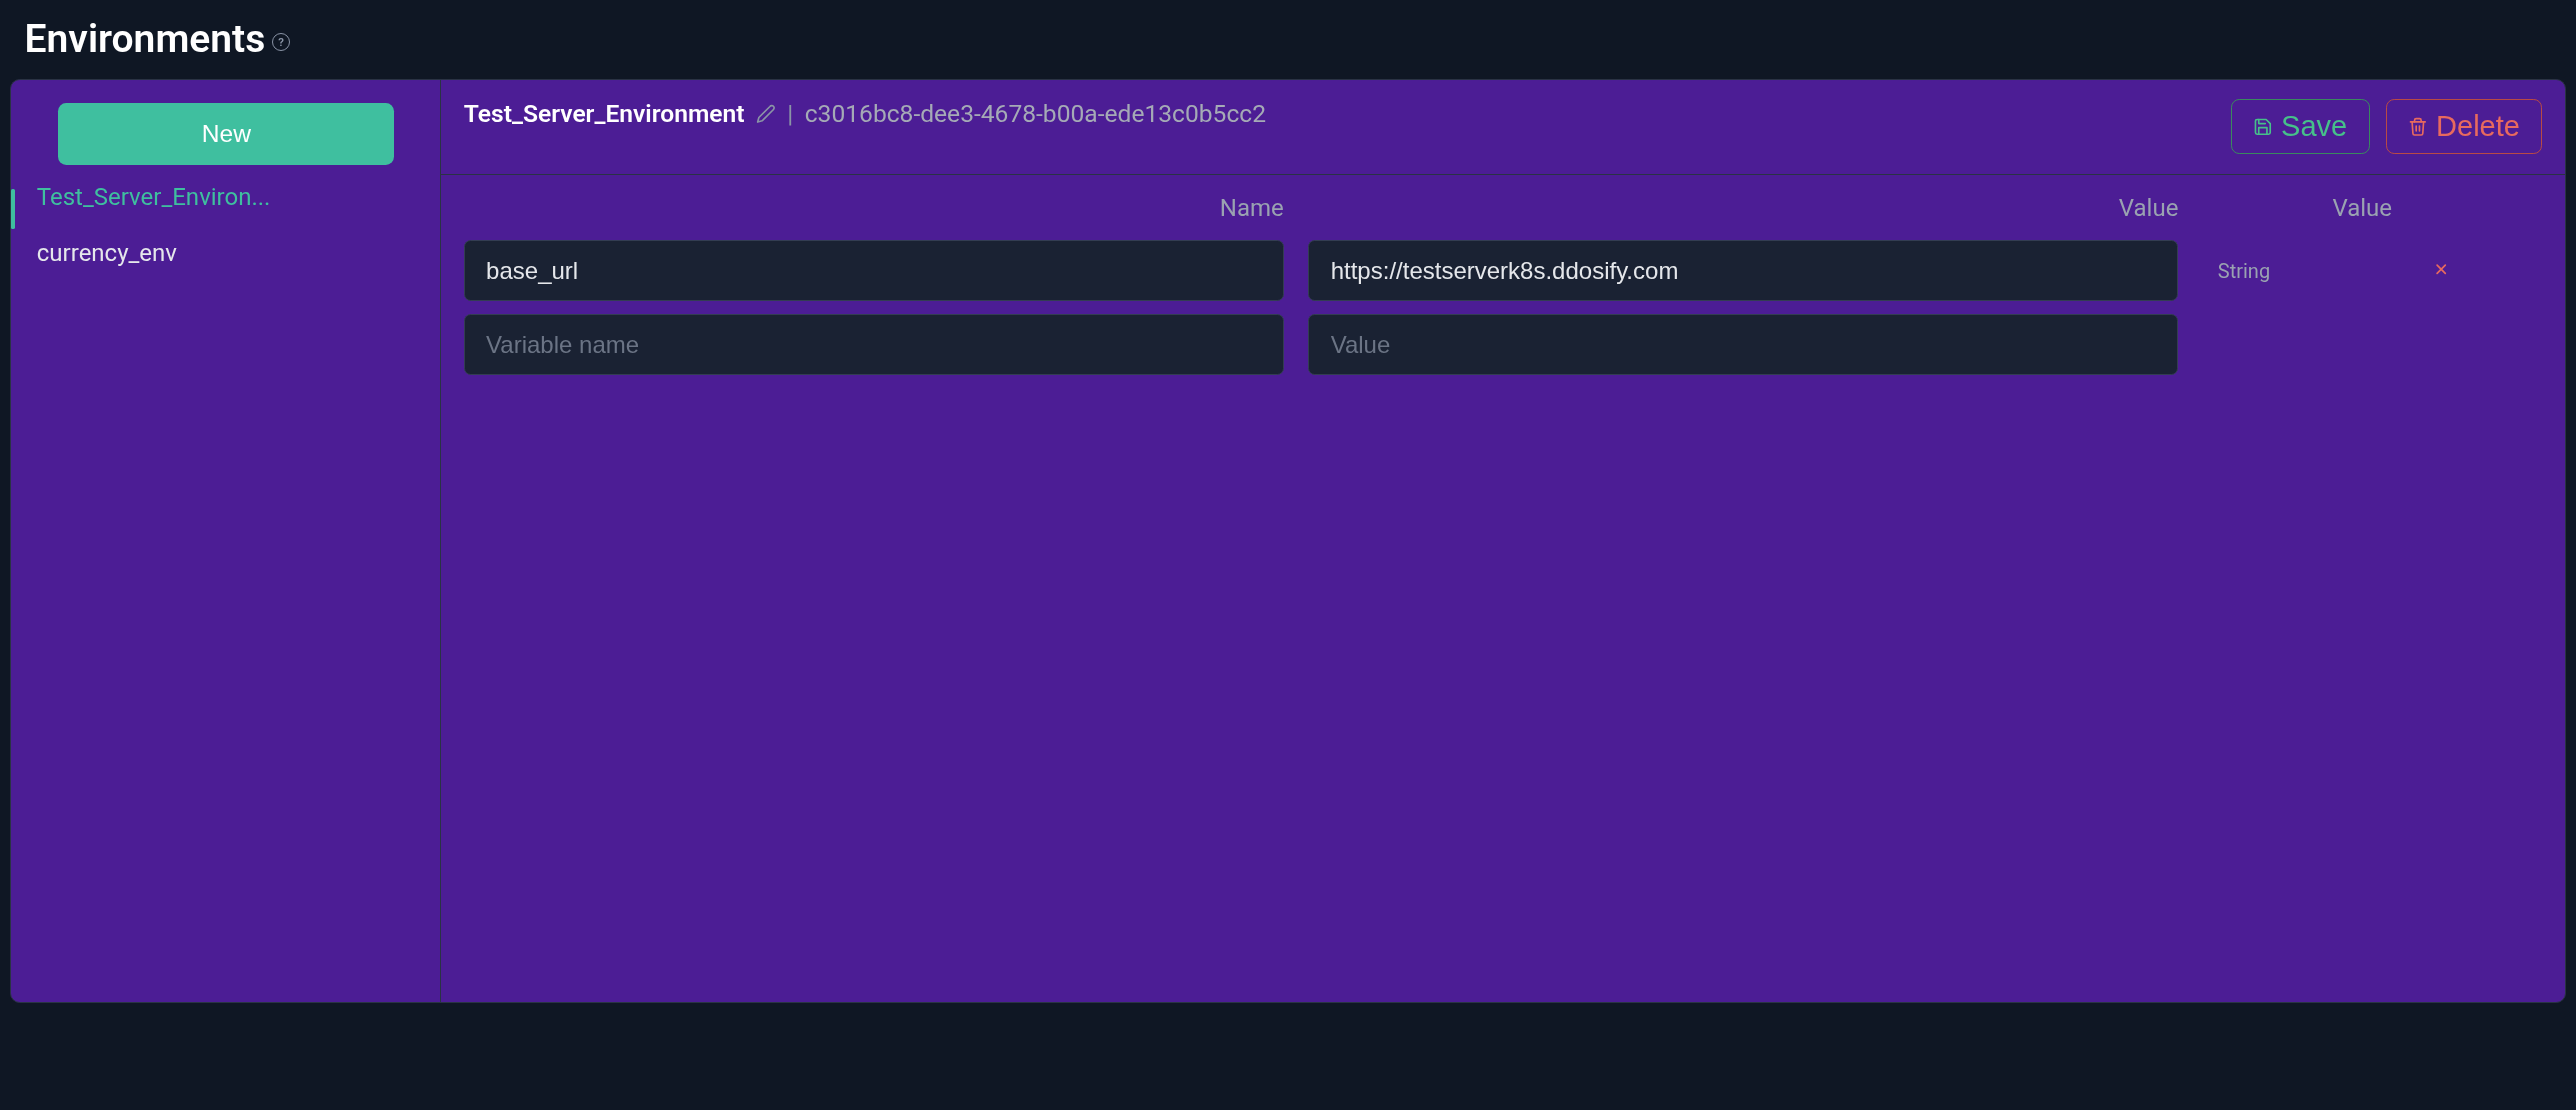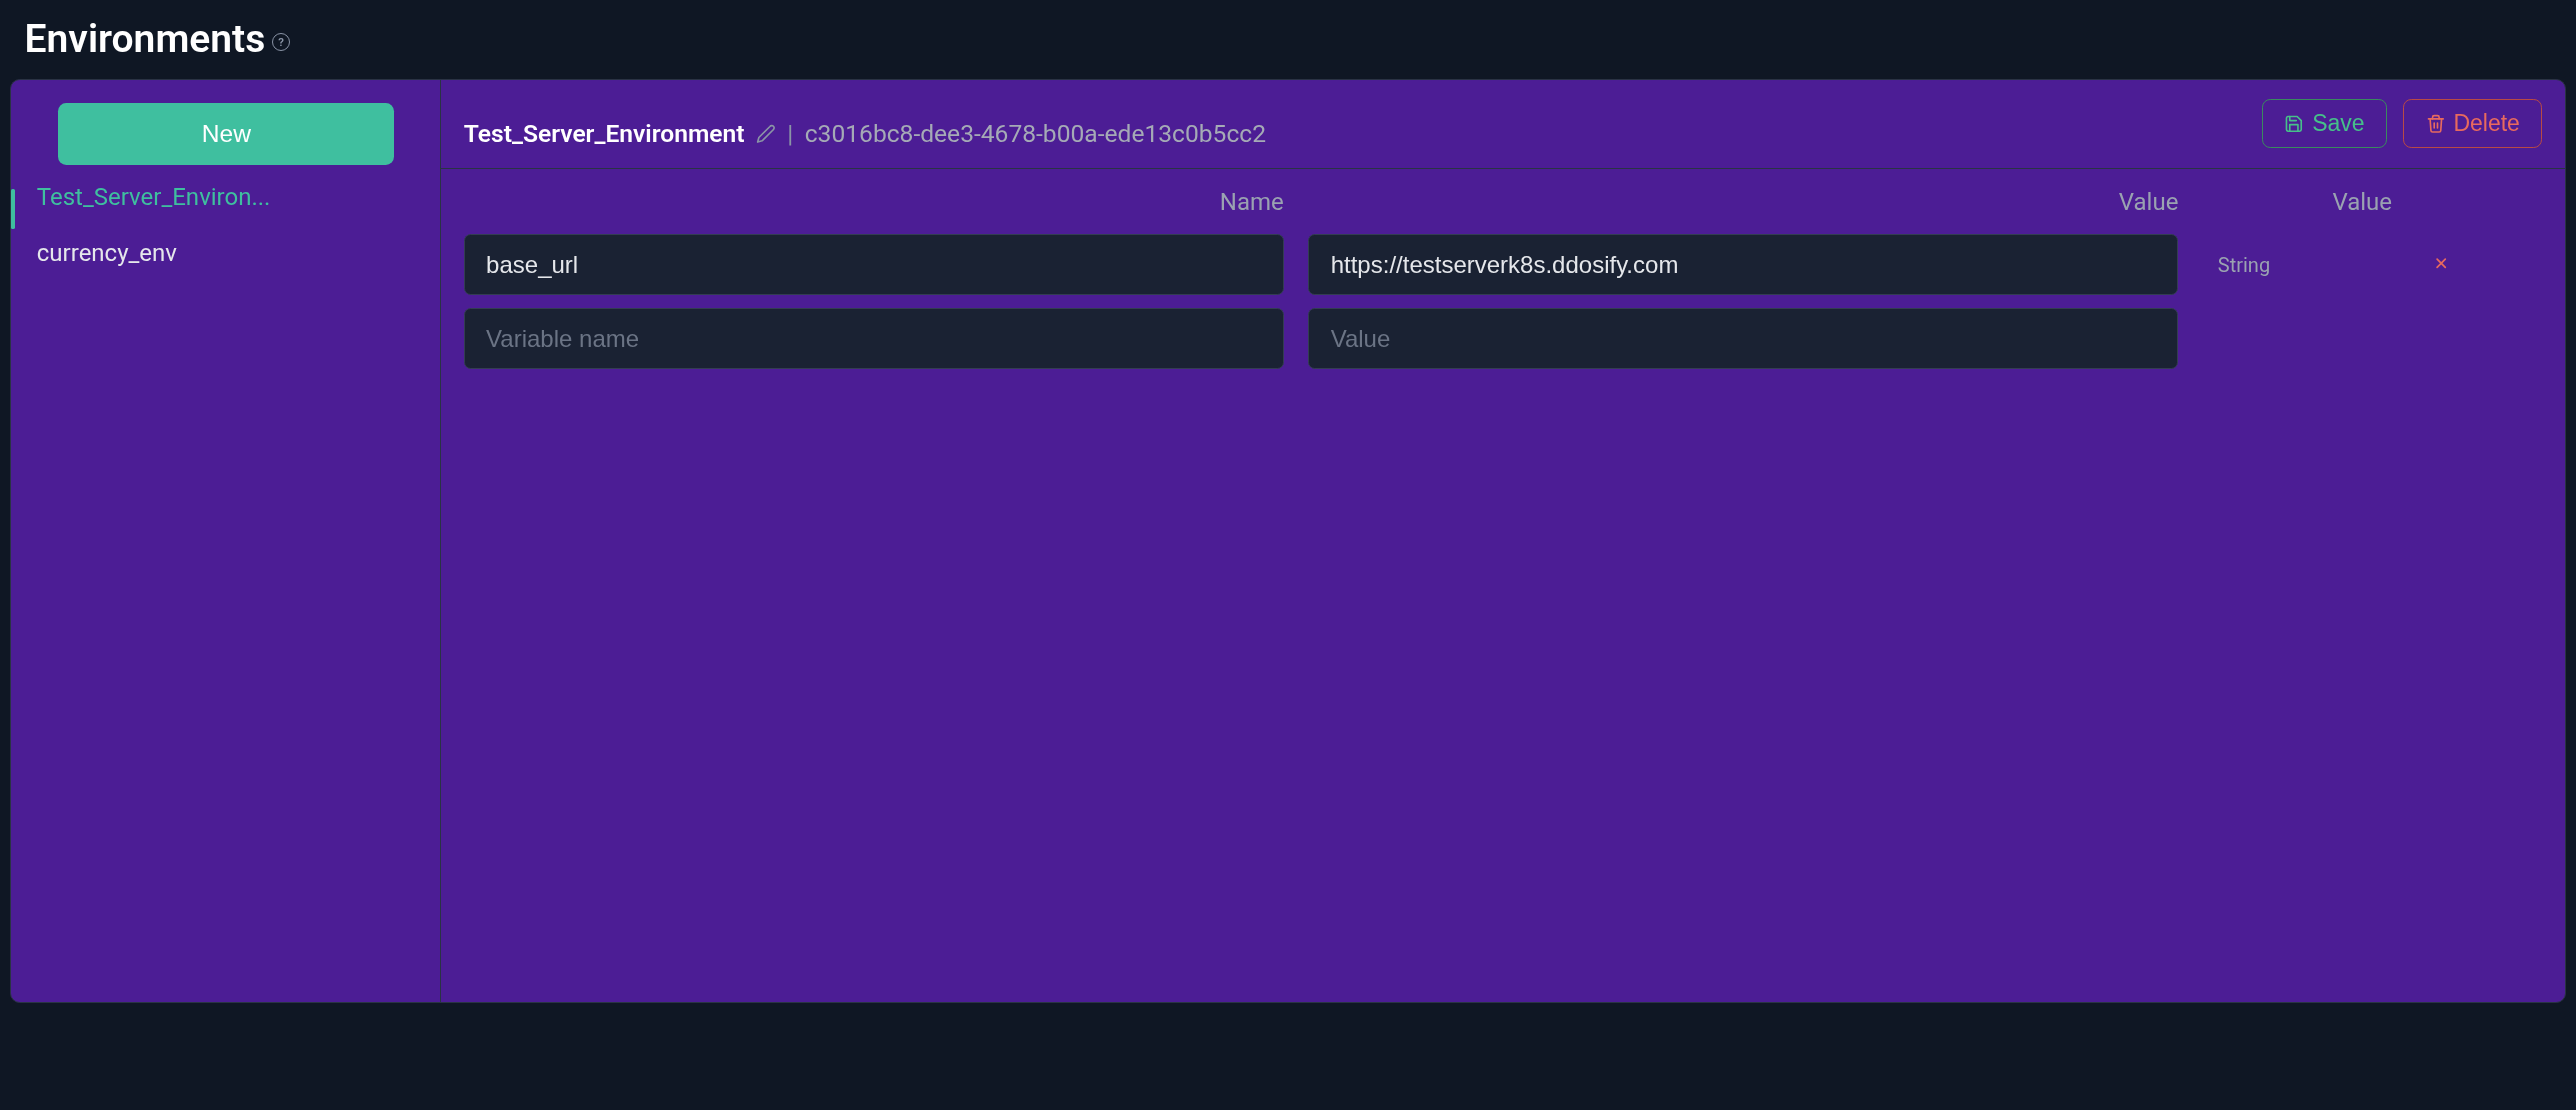--- a/index.html
+++ b/index.html
@@ -111,21 +111,21 @@
       white-space: nowrap;
       max-width: 361px;
     }
     .main {
       flex: 1;
       display: flex;
       flex-direction: column;
     }
     .main-header {
       display: flex;
-      align-items: flex-end;
+      align-items: flex-start;
       justify-content: space-between;
       padding: 19.7px 23px 19.7px 23px;
       border-bottom: 0.8px solid #2a3344;
       gap: 14px;
     }
     .main-header-left {
       display: flex;
       align-items: center;
       gap: 11.5px;
       font-size: 24.6px;
@@ -149,21 +149,21 @@
     .main-header-right {
       display: flex;
       gap: 16.4px;
     }
     .btn {
       display: inline-flex;
       align-items: center;
       gap: 8.2px;
       padding: 9.8px 21.3px;
       border-radius: 8.2px;
-      font-size: 23px;
+      font-size: 29px;
       font-weight: 500;
       background: transparent;
       cursor: pointer;
     }
     .btn-save {
       border: 1.6px solid #3a8a5f;
       color: #46c08a;
     }
     .btn-delete {
       border: 1.6px solid #b94a45;

